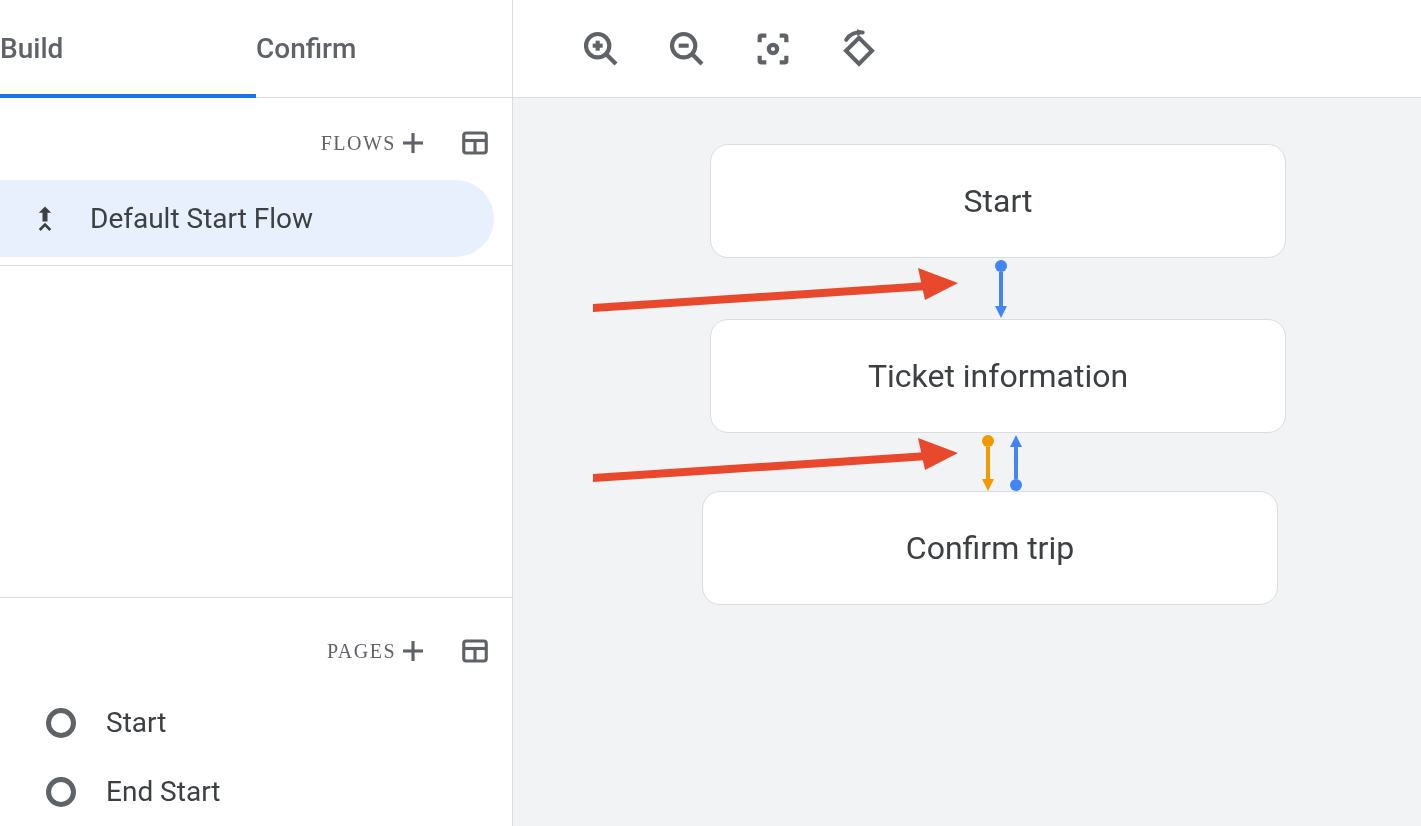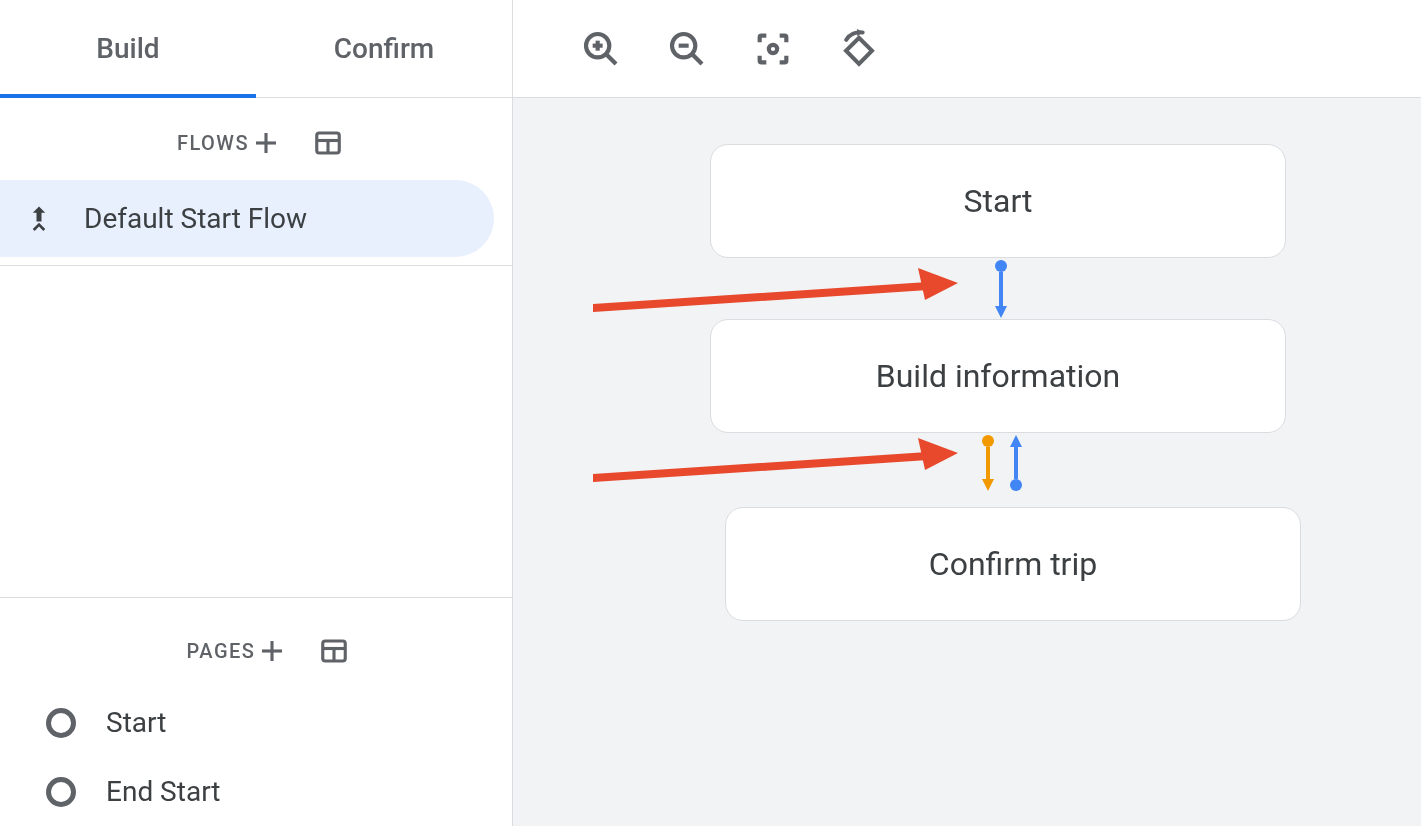--- a/index.html
+++ b/index.html
@@ -26,41 +26,41 @@
     }
     .tabs {
       display: flex;
       height: 98px;
       border-bottom: 1px solid #dadce0;
     }
     .tab {
       flex: 1;
       display: flex;
       align-items: center;
-      justify-content: center;
       font-size: 28px;
       color: #5f6368;
       cursor: pointer;
       position: relative;
       font-weight: 500;
     }
     .tab.active::after {
       content: '';
       position: absolute;
       bottom: -1px;
       left: 0;
       right: 0;
       height: 4px;
       background: #1a73e8;
     }
     .section-header {
       display: flex;
       align-items: center;
       padding: 28px 20px 20px 30px;
-      justify-content: center;
+      justify-content: flex-end;
+      font-family: Liberation Serif, serif;
     }
     .section-title {
       font-size: 20px;
       letter-spacing: 1.5px;
       color: #5f6368;
       font-weight: 500;
     }
     .section-actions {
       display: flex;
       gap: 28px;
@@ -71,21 +71,21 @@
       height: 34px;
       display: flex;
       align-items: center;
       justify-content: center;
       color: #5f6368;
       cursor: pointer;
     }
     .flow-item {
       display: flex;
       align-items: center;
-      padding: 22px 24px;
+      padding: 22px 30px;
       gap: 30px;
       font-size: 28px;
       color: #3c4043;
       cursor: pointer;
       border-radius: 0 40px 40px 0;
       margin-right: 18px;
     }
     .flow-item.selected {
       background: #e8f0fe;
     }
@@ -280,23 +280,23 @@
             <polyline points="11,1 14,3 11,5" fill="#5f6368" stroke="none"></polyline>
           </svg>
       </div>
     </div>
 
     <div class="canvas-body">
       <div class="node" style="left:197px; top:46px;">
         <span>Start</span>
       </div>
       <div class="node" style="left:197px; top:221px;">
-        <span>Build information</span>
-      </div>
-      <div class="node" style="left:212px; top:393px;margin-top:16px;">
+        <span>Ticket information</span>
+      </div>
+      <div class="node" style="left:189px; top:393px;">
         <span>Confirm trip</span>
       </div>
 
       <svg class="connector" style="left:478px; top:160px;" width="20" height="62">
         <circle cx="10" cy="8" r="6" fill="#4285f4"></circle>
         <line x1="10" y1="14" x2="10" y2="48" stroke="#4285f4" stroke-width="4"></line>
         <polygon points="10,60 4,48 16,48" fill="#4285f4"></polygon>
       </svg>
 
       <svg class="connector" style="left:465px; top:335px;" width="20" height="60">

